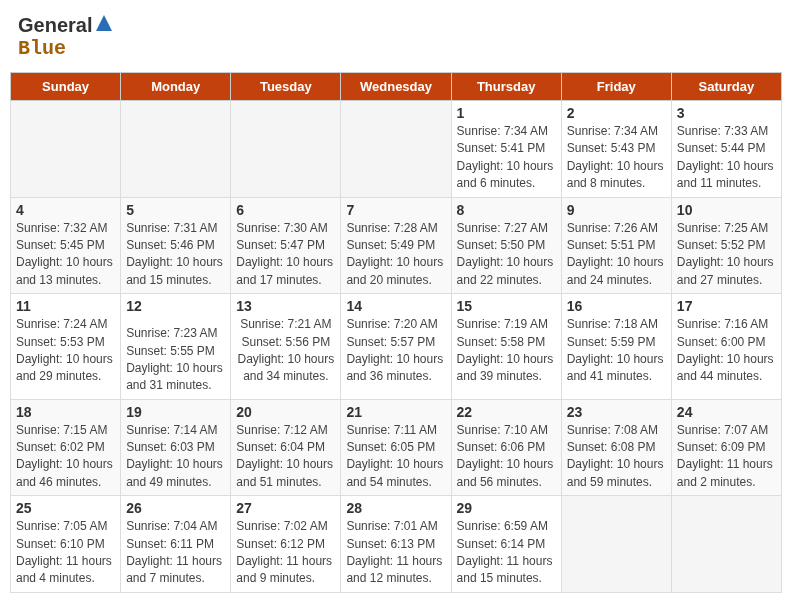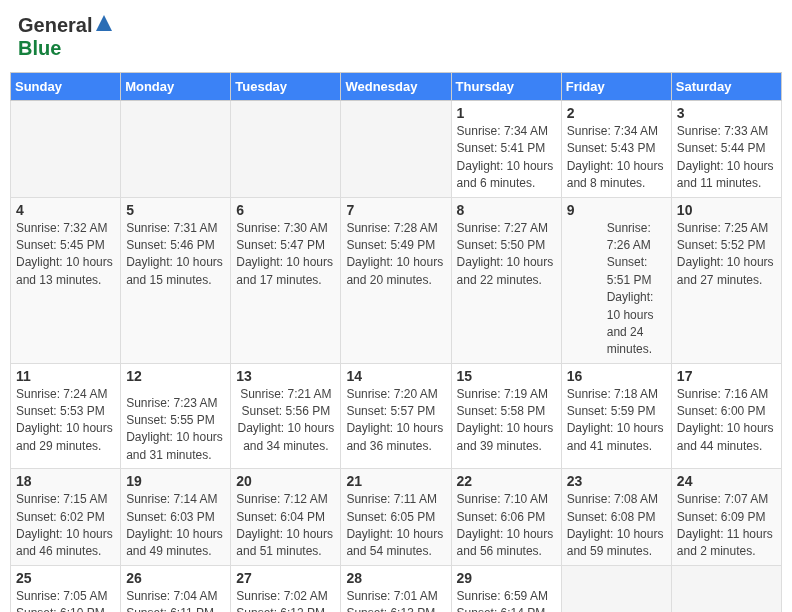--- a/index.html
+++ b/index.html
@@ -37,26 +37,26 @@
     .location {
       font-size: 16px;
       color: #555;
     }
     table {
       width: 100%;
       border-collapse: collapse;
       table-layout: fixed;
     }
     th {
-      background-color: #3b82f6;
+      background-color: #c2410c;
       color: #fff;
       font-size: 13px;
       font-weight: bold;
       padding: 6px 4px;
-      text-align: left;
+      text-align: center;
       border: 1px solid #ccc;
     }
     td {
       vertical-align: top;
       padding: 4px 5px;
       border: 1px solid #ddd;
       font-size: 10.5px;
       color: #333;
       height: 90px;
       background: #fff;
@@ -88,21 +88,21 @@
 
 <div class="header">
   <div class="logo">
     <div class="logo-line">
       <span style="font-size:20px;font-weight:bold;color:#333;">General</span>
       <svg width="20" height="20" viewBox="0 0 20 20" style="margin-left:2px;margin-top:-6px;">
         <polygon points="2,18 10,2 18,18" fill="#2a6db5"></polygon>
       </svg>
     </div>
     <div>
-      <span style="font-size:20px;font-weight:bold;color:#15803d;">Blue</span>
+      <span style="font-size:20px;font-weight:bold;color:#a16207;font-family:Liberation Mono, monospace;">Blue</span>
     </div>
   </div>
   <div class="title-area">
     <div class="month-title"></div>
     <div class="location"></div>
   </div>
 </div>
 
 <table>
   <thead>
@@ -175,21 +175,21 @@
         </td>
         <td>
           <span class="day-num">8</span>
           <div class="day-info" style="white-space: pre-line;">Sunrise: 7:27 AM
 Sunset: 5:50 PM
 Daylight: 10 hours
 and 22 minutes.</div>
         </td>
         <td>
           <span class="day-num">9</span>
-          <div class="day-info" style="white-space: pre-line; margin-left: 40px;">Sunrise: 7:26 AM
+          <div class="day-info" style="white-space: pre-line;">Sunrise: 7:26 AM
 Sunset: 5:51 PM
 Daylight: 10 hours
 and 24 minutes.</div>
         </td>
         <td>
           <span class="day-num">10</span>
           <div class="day-info" style="white-space: pre-line;">Sunrise: 7:25 AM
 Sunset: 5:52 PM
 Daylight: 10 hours
 and 27 minutes.</div>

